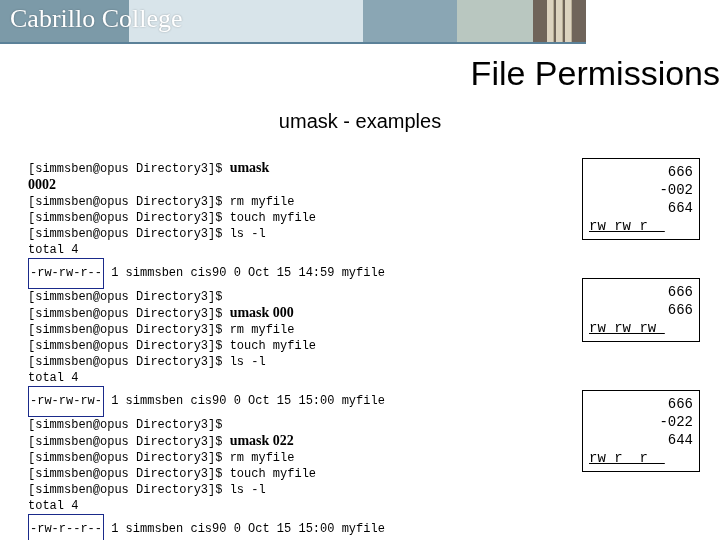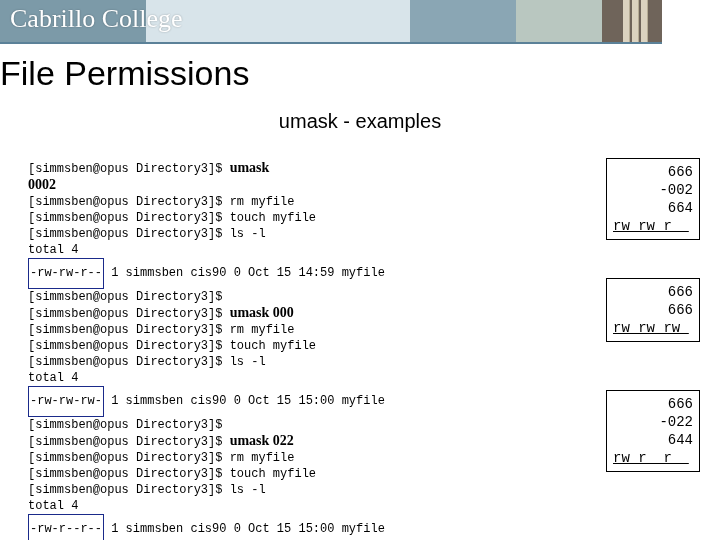--- a/index.html
+++ b/index.html
@@ -7,21 +7,21 @@
     padding: 0;
     width: 720px;
     height: 540px;
     background: #ffffff;
     font-family: "Times New Roman", serif;
     color: #000;
     position: relative;
     overflow: hidden;
   }
   .banner {
-    width: 662px;
+    width: 586px;
     height: 42px;
     position: relative;
     border-bottom: 2px solid #5b8198;
     background: linear-gradient(to right,
       #7c9aa8 0%,
       #7c9aa8 22%,
       #d8e4ea 22%,
       #d8e4ea 62%,
       #8aa6b4 62%,
       #8aa6b4 78%,
@@ -62,21 +62,21 @@
     width: 6px;
     background: #dcd3c0;
     height: 42px;
     border-right: 1px solid #b7ad96;
   }
   h1.title {
     font-family: Arial, Helvetica, sans-serif;
     font-weight: normal;
     font-size: 34px;
     margin: 10px 0 0 0;
-    text-align: left;
+    text-align: right;
     color: #000;
   }
   .subtitle {
     font-family: Arial, Helvetica, sans-serif;
     font-size: 20px;
     text-align: center;
     margin: 17px;
     color: #000;
   }
   .terminal {
@@ -103,21 +103,21 @@
   .calc {
     position: absolute;
     right: 20px;
     border: 1px solid #000;
     box-sizing: border-box;
     padding: 4px 6px 4px 6px;
     font-family: "Courier New", monospace;
     font-size: 14px;
     line-height: 18px;
     text-align: right;
-    width: 94px;
+    width: 118px;
   }
   .calc .sym {
     text-align: left;
     text-decoration: underline;
   }
   .calc1 { top: 158px; }
   .calc2 { top: 278px; }
   .calc3 { top: 390px; }
 </style>
 </head>

